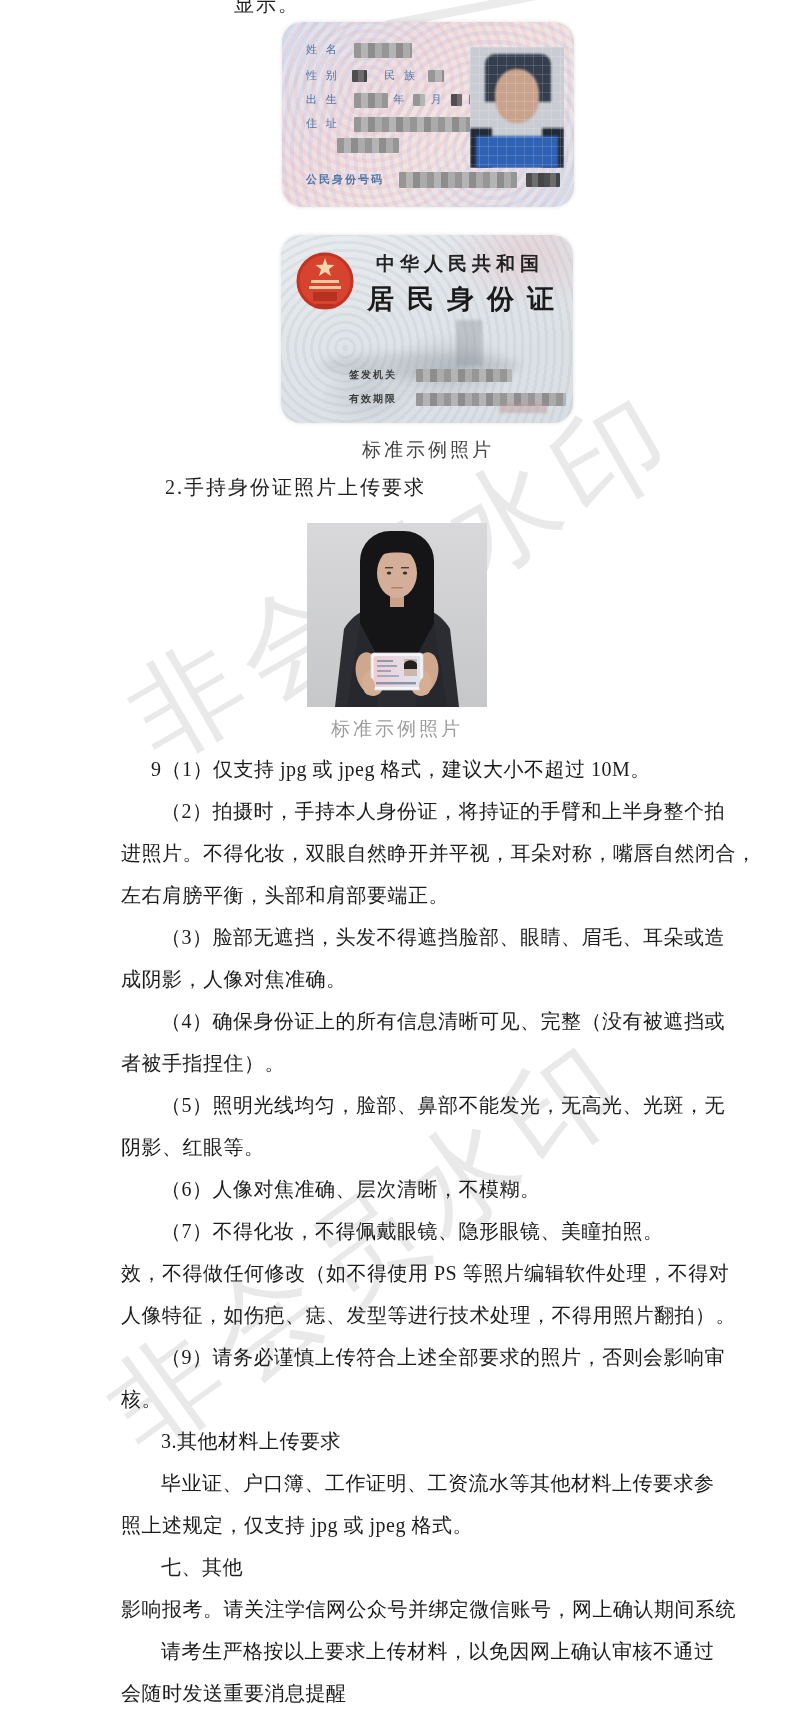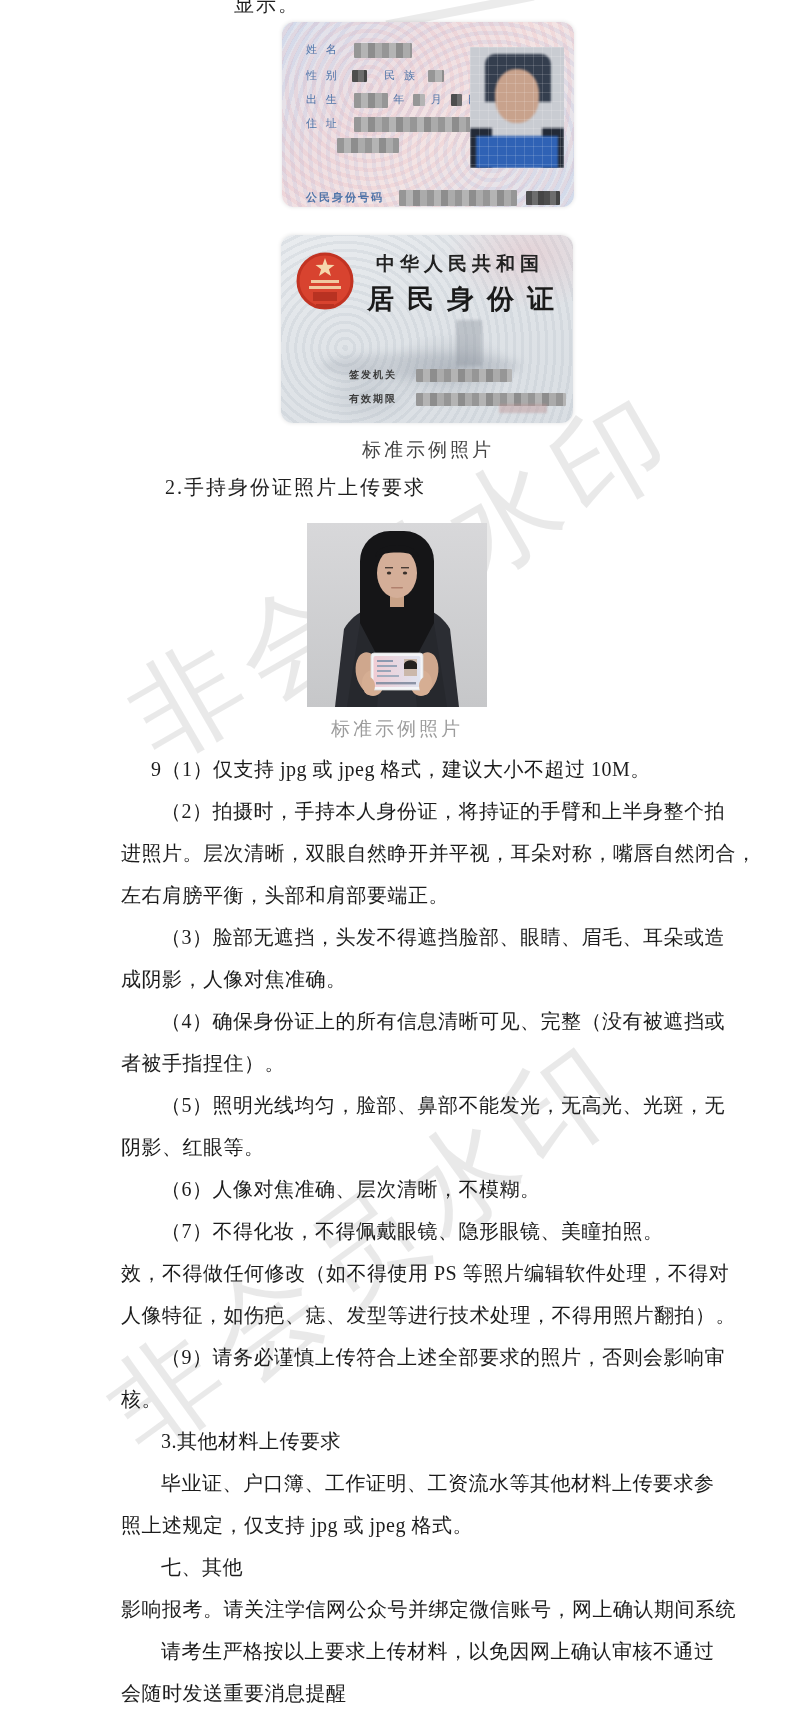--- a/index.html
+++ b/index.html
@@ -19,30 +19,30 @@
   
   .top-partial{position:absolute;left:234px;top:-9px;font-size:20px;letter-spacing:2px;}
 
   
   .pix{display:inline-block;height:15px;vertical-align:middle;border-radius:1px;
        background:repeating-linear-gradient(90deg,#969696 0 7px,#b4b4b4 7px 14px,#8d8d8d 14px 21px,#ababab 21px 28px);
        filter:blur(.6px);}
   .pix.dark{background:repeating-linear-gradient(90deg,#4e4e4e 0 6px,#6d6d6d 6px 12px,#454545 12px 18px);}
 
   
-  .card{position:absolute;border-radius:12px;box-shadow:0 0 4px rgba(0,0,0,.12);overflow:hidden;}
+  .card{position:absolute;border-radius:20px;box-shadow:0 0 4px rgba(0,0,0,.12);overflow:hidden;}
   .card-front{left:282px;top:22px;width:292px;height:185px;
       background:
         repeating-radial-gradient(circle at 30% 35%, rgba(225,122,132,.10) 0 4px, rgba(255,255,255,0) 4px 9px),
         repeating-radial-gradient(circle at 72% 70%, rgba(112,142,210,.10) 0 4px, rgba(255,255,255,0) 4px 9px),
         linear-gradient(135deg,#dde3ee 0%,#efdfe2 35%,#f3e4e4 58%,#dce3ee 100%);}
   .f-row{position:absolute;left:24px;font-size:11px;color:#4f74a8;letter-spacing:3px;white-space:nowrap;}
   .f-label{color:#4f74a8;}
   .card-front .r1{top:20px;} .card-front .r2{top:46px;} .card-front .r3{top:70px;}
-  .card-front .r4{top:94px;} .card-front .r4b{top:116px;left:55px;} .card-front .r5{top:150px;letter-spacing:2px;margin-top:18px;}
+  .card-front .r4{top:94px;} .card-front .r4b{top:116px;left:55px;} .card-front .r5{top:150px;letter-spacing:2px;}
   .portrait{position:absolute;top:25px;right:10px;width:94px;height:121px;background:#c9ccd2;overflow:hidden;}
   .portrait .p-hair{position:absolute;top:7px;left:15px;right:13px;height:48px;background:#343e4e;border-radius:10px 10px 0 0;filter:blur(1.2px);}
   .portrait .p-face{position:absolute;top:22px;left:25px;width:44px;height:54px;background:#c8a28c;border-radius:46%;filter:blur(1.2px);}
   .portrait .p-shirt{position:absolute;bottom:0;left:6px;right:6px;height:32px;background:#2f62b5;filter:blur(1px);}
   .portrait .p-jl{position:absolute;bottom:0;left:0;width:22px;height:40px;background:#232a37;filter:blur(1px);}
   .portrait .p-jr{position:absolute;bottom:0;right:0;width:22px;height:40px;background:#232a37;filter:blur(1px);}
   .pixelate{position:absolute;inset:0;
       background-image:linear-gradient(rgba(255,255,255,.14) 1px,transparent 1px),
                        linear-gradient(90deg,rgba(255,255,255,.14) 1px,transparent 1px);
       background-size:9px 9px;}
@@ -207,21 +207,21 @@
       <ellipse cx="62" cy="163" rx="6" ry="9" fill="#d6ae93"></ellipse>
       <ellipse cx="118" cy="163" rx="6" ry="9" fill="#d6ae93"></ellipse>
     </svg>
 
     <div class="caption caption-2">标准示例照片</div>
 
     <div class="body-text">
 
     <div class="line ind30">9（1）仅支持 jpg 或 jpeg 格式，建议大小不超过 10M。</div>
         <div class="line ind40">（2）拍摄时，手持本人身份证，将持证的手臂和上半身整个拍</div>
-        <div class="line ind0">进照片。层次清晰，双眼自然睁开并平视，耳朵对称，嘴唇自然闭合，</div>
+        <div class="line ind0">进照片。不得化妆，双眼自然睁开并平视，耳朵对称，嘴唇自然闭合，</div>
         <div class="line ind0">左右肩膀平衡，头部和肩部要端正。</div>
         <div class="line ind40">（3）脸部无遮挡，头发不得遮挡脸部、眼睛、眉毛、耳朵或造</div>
         <div class="line ind0">成阴影，人像对焦准确。</div>
         <div class="line ind40">（4）确保身份证上的所有信息清晰可见、完整（没有被遮挡或</div>
         <div class="line ind0">者被手指捏住）。</div>
         <div class="line ind40">（5）照明光线均匀，脸部、鼻部不能发光，无高光、光斑，无</div>
         <div class="line ind0">阴影、红眼等。</div>
         <div class="line ind40">（6）人像对焦准确、层次清晰，不模糊。</div>
         <div class="line ind40">（7）不得化妆，不得佩戴眼镜、隐形眼镜、美瞳拍照。</div>
         <div class="line ind0">效，不得做任何修改（如不得使用 PS 等照片编辑软件处理，不得对</div>

